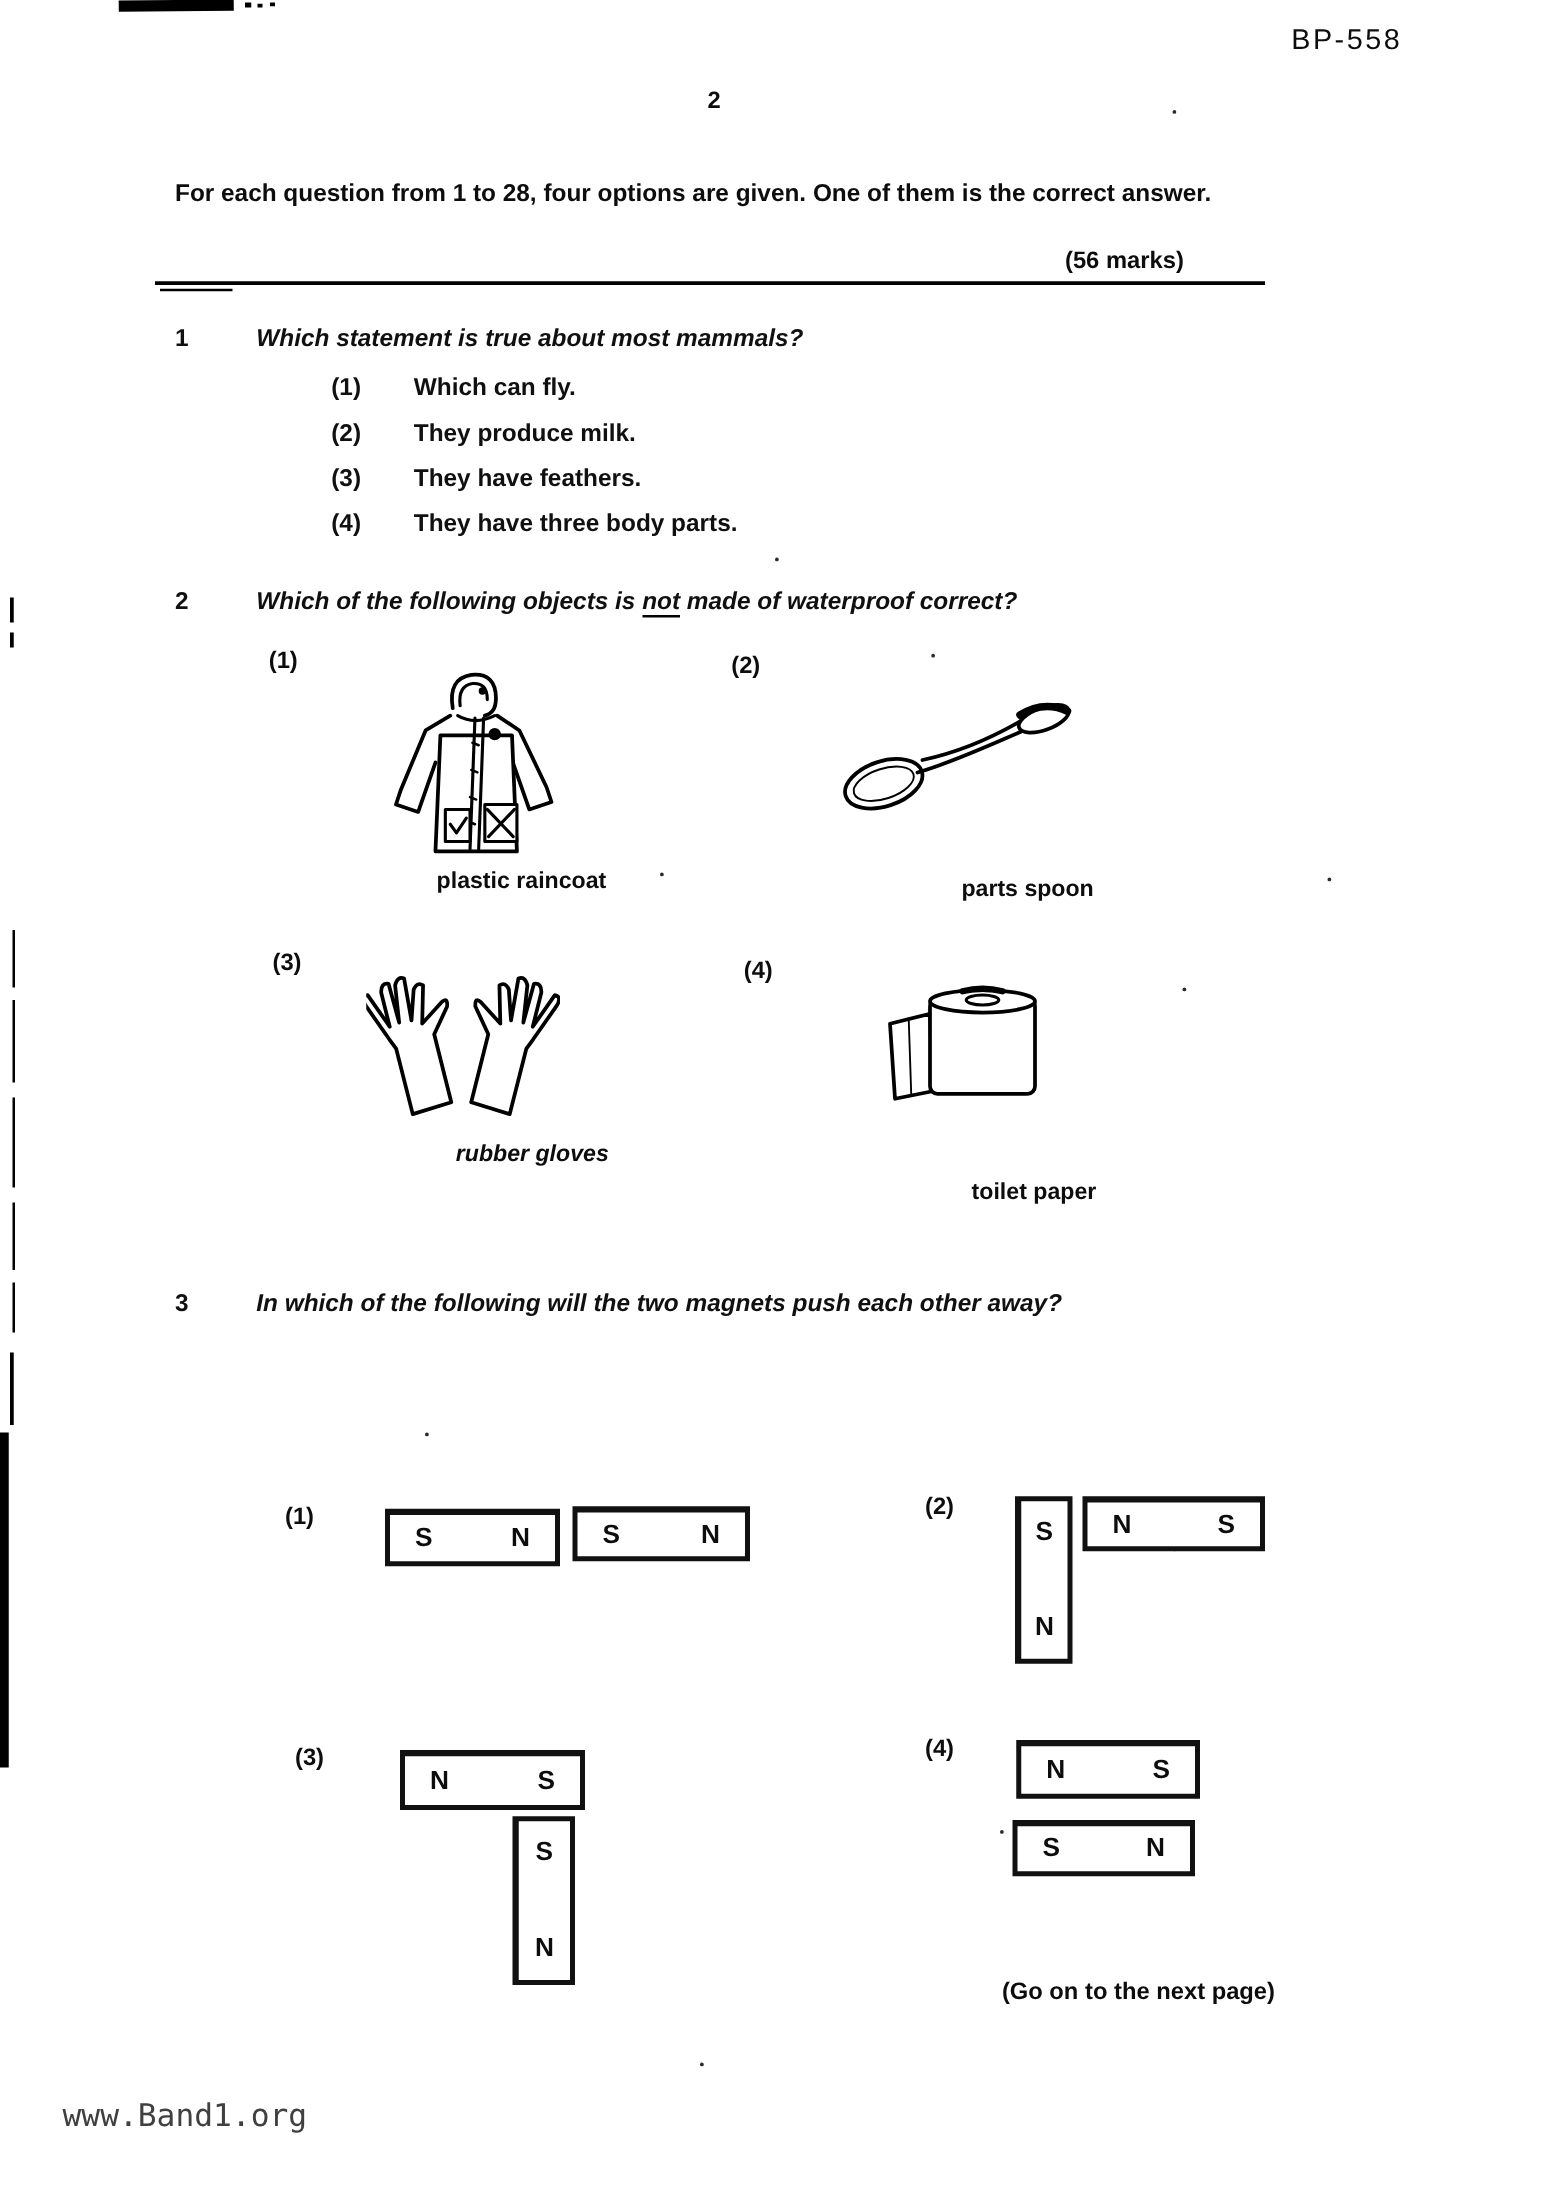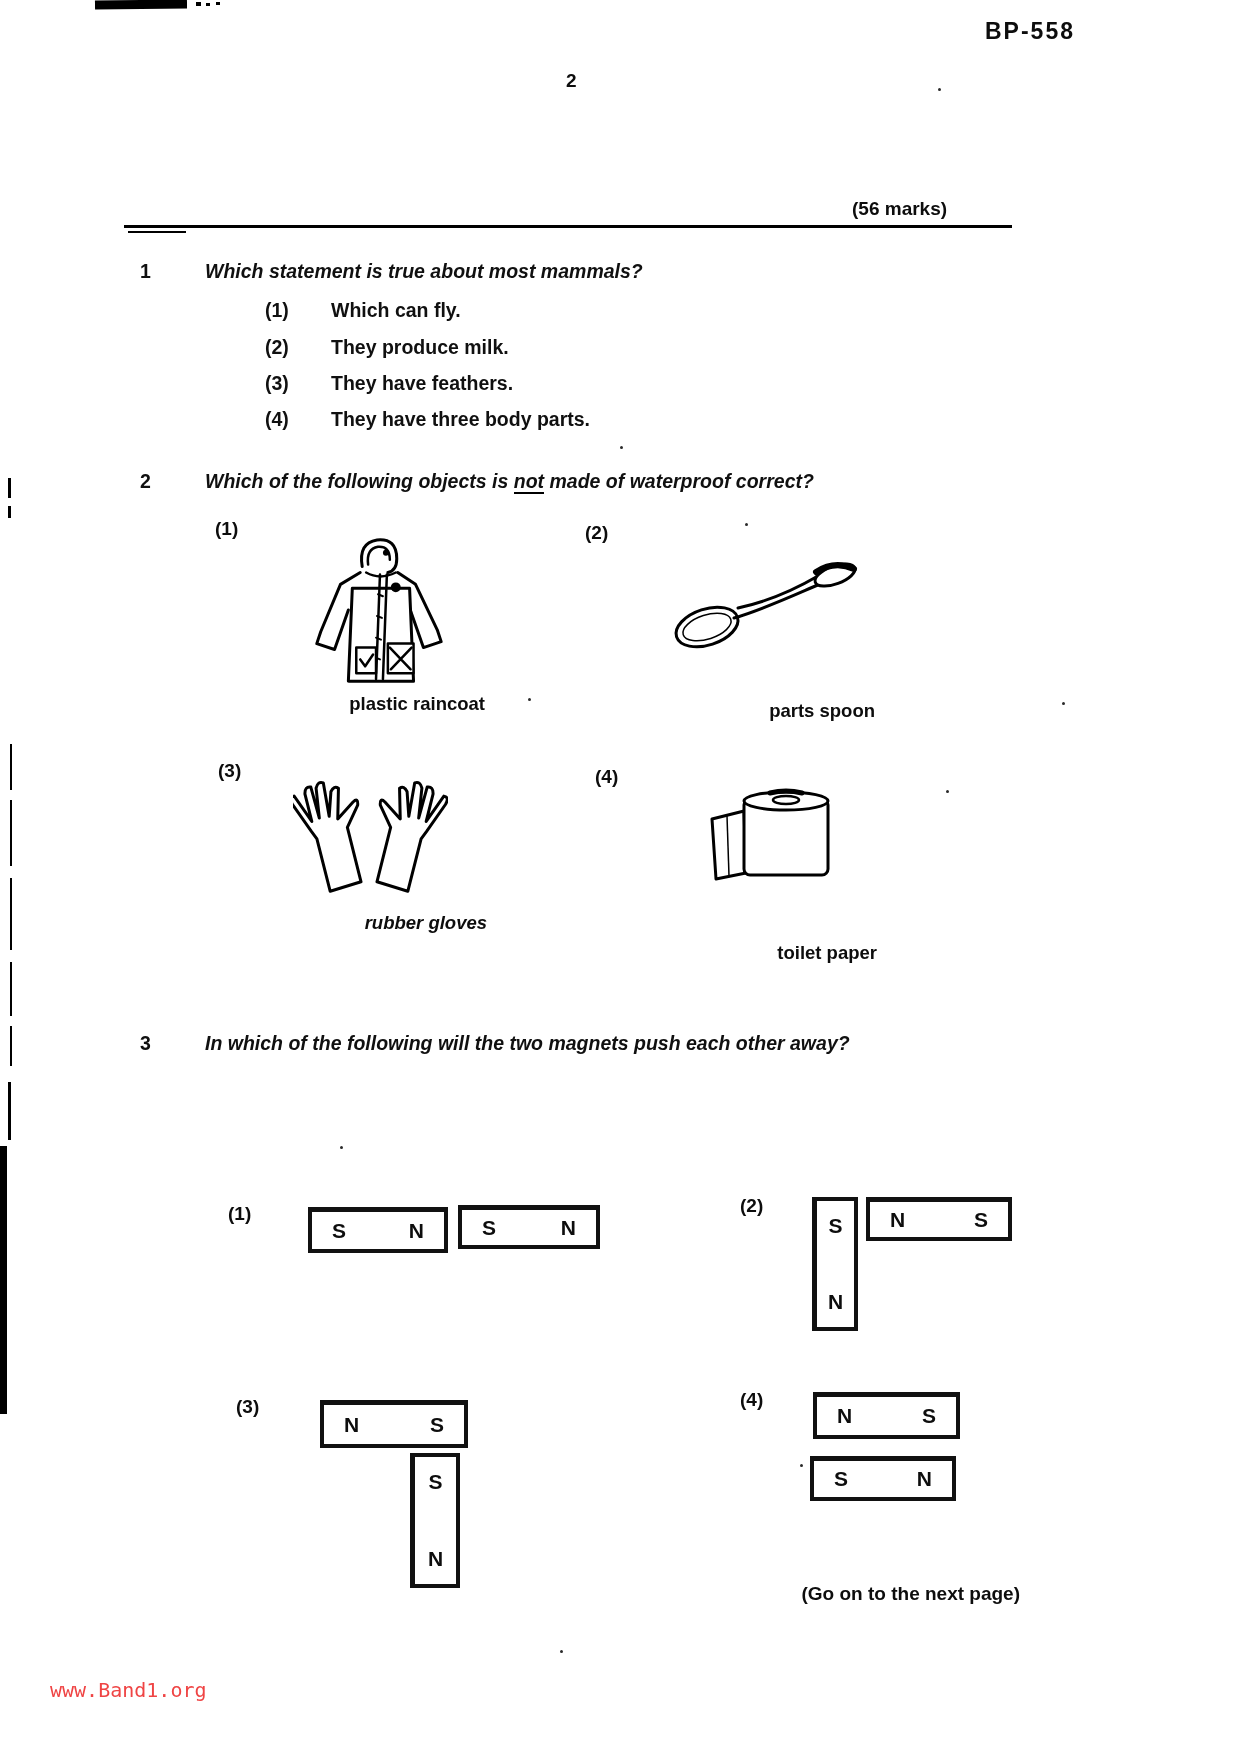--- a/index.html
+++ b/index.html
@@ -2,21 +2,21 @@
 <html><head>
 <meta charset="utf-8">
 <style>
   html,body{margin:0;padding:0;background:#fff;}
   .page{
     position:relative;width:1239px;height:1754px;background:#fff;
     font-family:"Liberation Sans",sans-serif;color:#0d0d0d;overflow:hidden;
   }
   .abs{position:absolute;}
   .txt{font-size:19.5px;font-weight:600;line-height:1.35;color:#101010;}
-  .bp-code{font-size:23px;font-weight:700;letter-spacing:2px;}
+  .bp-code{font-size:23px;font-weight:400;letter-spacing:2px;margin-left:48px;}
   .pagenum{font-size:19px;font-weight:600;}
   .instructions{width:890px;font-size:19.5px;font-weight:600;line-height:1.55;}
   .marks{width:160px;font-size:19px;font-weight:600;}
   .rule{background:#000;height:3px;}
   .qrow{display:flex;}
   .qnum{width:65px;flex:0 0 65px;font-weight:700;}
   .qtext{flex:1;font-style:italic;}
   .opts{margin-left:125px;margin-top:13px;}
   .optrow{display:flex;margin-bottom:10px;}
   .optlabel{width:66px;flex:0 0 66px;}
@@ -25,21 +25,21 @@
   .figlabel{font-size:19px;font-weight:600;}
   .magnet{
     position:absolute;background:#fff;border:4px solid #111;border-top-width:5px;
     display:flex;align-items:center;justify-content:space-between;
     font-weight:700;font-size:21px;box-sizing:border-box;
   }
   .magnet.h{flex-direction:row;padding:0 20px;}
   .magnet.v{flex-direction:column;padding:13px 0;border-top-width:4px;border-left-width:5px;}
   .artifact{position:absolute;background:#000;}
   .dot{position:absolute;background:#2a2a2a;width:3px;height:3px;border-radius:50%;}
-  .footer-site{font-family:"DejaVu Sans Mono",monospace;font-size:20px;color:#ef4444;}
+  .footer-site{font-family:"DejaVu Sans Mono",monospace;font-size:25px;color:#404040;}
   .goon{width:235px;text-align:right;font-size:19px;font-weight:600;}
   svg{display:block;}
   svg path,svg ellipse,svg rect,svg line,svg circle{vector-effect:non-scaling-stroke;}
 </style>
 </head>
 <body>
 
 <div class="page">
 
   <div class="artifact" style="left:95px;top:0;width:92px;height:9px;transform:rotate(-0.6deg);"></div>
@@ -63,20 +63,21 @@
   <div class="dot" style="left:946px;top:790px;"></div>
   <div class="dot" style="left:340px;top:1146px;"></div>
   <div class="dot" style="left:938px;top:1238px;"></div>
   <div class="dot" style="left:800px;top:1464px;"></div>
   <div class="dot" style="left:560px;top:1650px;"></div>
 
   <div class="abs bp-code" style="left:985px;top:18px;">BP-558</div>
   <div class="abs pagenum" style="left:566px;top:70px;">2</div>
 
   <div class="abs instructions" style="left:140px;top:140px;">
+    <div>For each question from 1 to 28, four options are given. One of them is the correct answer.</div>
   </div>
   <div class="abs marks" style="left:852px;top:198px;">(56 marks)</div>
   <div class="abs rule" style="left:124px;top:225px;width:888px;"></div>
   <div class="abs rule" style="left:128px;top:231px;width:58px;height:2px;"></div>
 
   <div class="abs txt" style="left:140px;top:258px;width:880px;">
     <div class="qrow">
       <div class="qnum">1</div>
       <div class="qtext">Which statement is true about most mammals?</div>
     </div>

